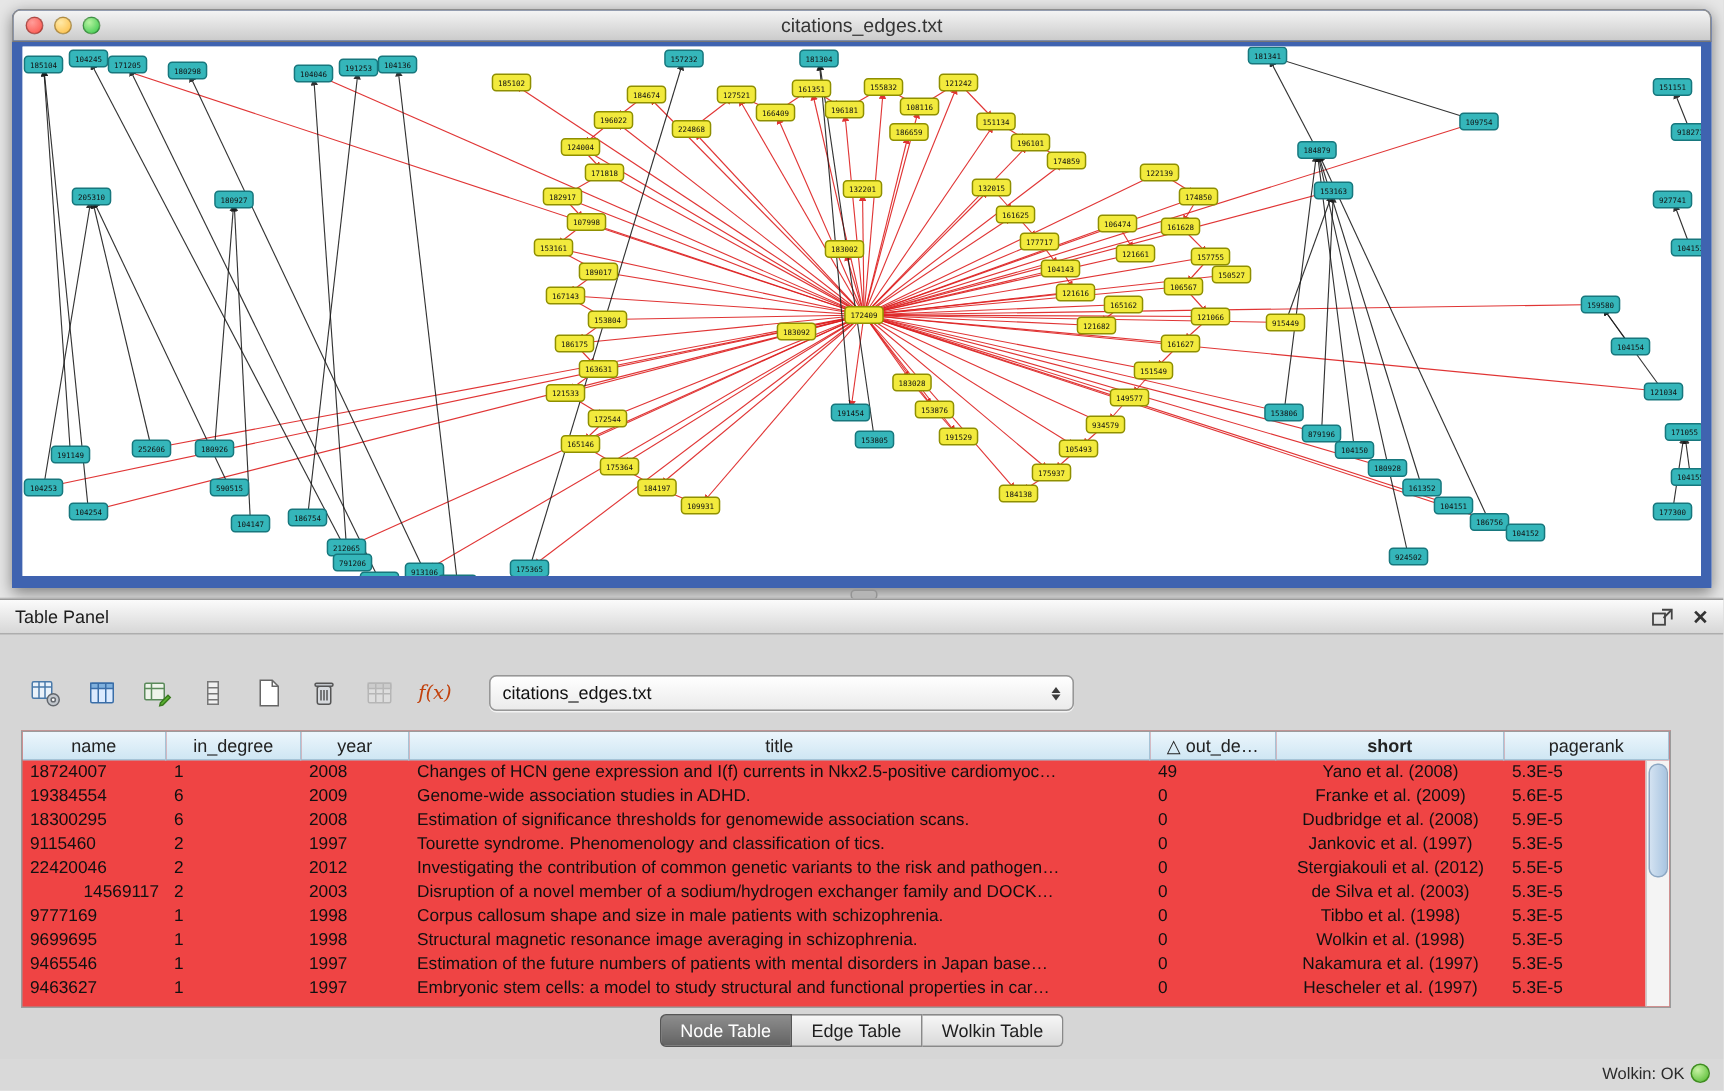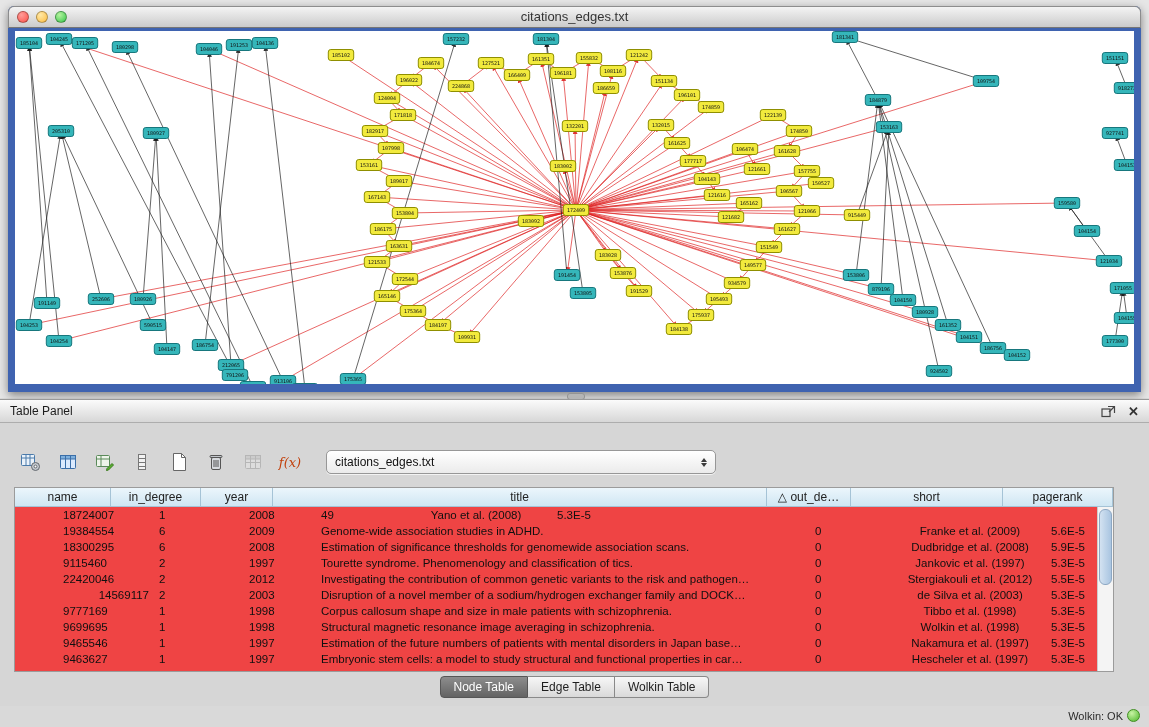--- a/index.html
+++ b/index.html
@@ -63,21 +63,21 @@
   .combo-arrows i.down{border-top:4px solid #3c3c3c;}
 
   .table-area{position:absolute;left:14px;top:87px;width:1100px;height:185px;background:#ef4444;border:1px solid #9b9b9b;box-sizing:border-box;overflow:hidden;}
   .thead{display:flex;height:19px;}
   .th{
     box-sizing:border-box;height:19px;line-height:18px;font-size:12px;text-align:center;color:#222;
     background:linear-gradient(#ecf6fc,#cfe6f3);
     border-right:1px solid #a5c3d6;border-bottom:1px solid #a5c3d6;
     overflow:hidden;white-space:nowrap;
   }
-  .tr{display:flex;height:16px;margin-left:43px;}
+  .tr{display:flex;height:16px;}
   .td{box-sizing:border-box;padding:0 5px;font-size:11.5px;line-height:16px;color:#101010;white-space:nowrap;overflow:hidden;}
   .td.center{text-align:center;}
   .vscroll{position:absolute;right:0;top:19px;bottom:0;width:15px;background:#f4f4f4;border-left:1px solid #cccccc;}
   .vthumb{position:absolute;left:1px;top:2px;width:11px;height:74px;border-radius:6px;background:linear-gradient(90deg,#d3e2f1,#a9c5e1);border:1px solid #8ca7c3;}
 
   .tabs{position:absolute;left:0;top:276px;width:100%;display:flex;justify-content:center;}
   .tab{
     height:20px;line-height:20px;font-size:12px;padding:0 13px;color:#1e1e1e;
     background:linear-gradient(#f7f7f7,#d9d9d9);border:1px solid #898989;border-left:none;
   }
@@ -811,28 +811,29 @@
     </div>
   </div>
 
   <div class="table-area">
     <div class="thead">
         <div class="th" style="width: 96px;">name</div>
         <div class="th" style="width: 90px;">in_degree</div>
         <div class="th" style="width: 72px;">year</div>
         <div class="th" style="width: 494px;">title</div>
         <div class="th" style="width: 84px;">△ out_de…</div>
-        <div class="th" style="width: 152px;">short</div>
+        <div class="th" style="width: 152px; font-weight: bold;">short</div>
         <div class="th" style="width: 95px; flex: 1 1 0%;">pagerank</div>
       </div>
     <div class="tbody">
         <div class="tr">
           <div class="td" style="width: 96px;">18724007</div>
           <div class="td" style="width: 90px;">1</div>
           <div class="td" style="width: 72px;">2008</div>
+          <div class="td" style="width: 494px;">Changes of HCN gene expression and I(f) currents in Nkx2.5-positive cardiomyoc…</div>
           <div class="td" style="width: 84px;">49</div>
           <div class="td center" style="width: 152px;">Yano et al. (2008)</div>
           <div class="td" style="width: 95px; flex: 1 1 0%;">5.3E-5</div>
         </div>
         <div class="tr">
           <div class="td" style="width: 96px;">19384554</div>
           <div class="td" style="width: 90px;">6</div>
           <div class="td" style="width: 72px;">2009</div>
           <div class="td" style="width: 494px;">Genome-wide association studies in ADHD.</div>
           <div class="td" style="width: 84px;">0</div>

